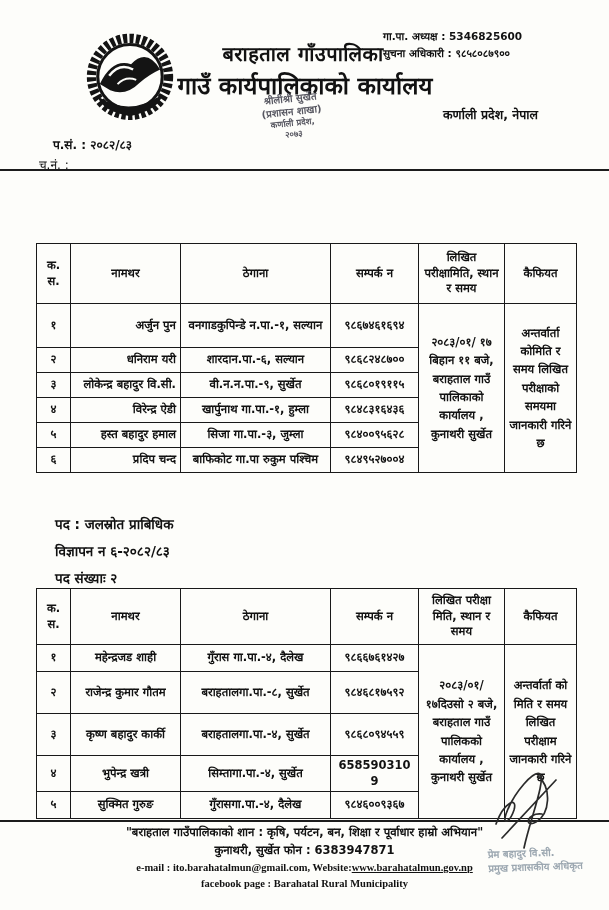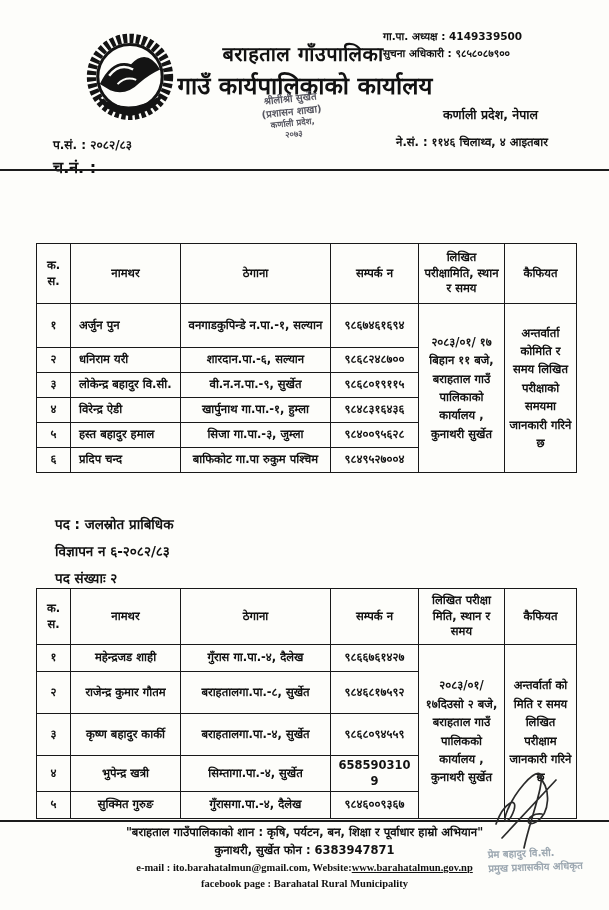--- a/index.html
+++ b/index.html
@@ -7,21 +7,21 @@
   .page{position:relative;width:609px;height:910px;margin:0 auto;background:#fdfdfa;
         font-family:"DejaVu Sans",sans-serif;color:#111;overflow:hidden}
   .abs{position:absolute}
 
   
   .org-title{left:168px;top:40px;width:270px;text-align:center;font-size:20px;font-weight:700;letter-spacing:.5px}
   .office-title{left:140px;top:68px;width:330px;text-align:center;font-size:24px;font-weight:700}
   .contacts{left:383px;top:28px;width:220px;font-size:10.5px;font-weight:700;line-height:1.6}
   .province{left:443px;top:106px;font-size:12.5px;font-weight:700}
   .refno{left:53px;top:136px;font-size:12px;font-weight:700}
-  .chno{left:53px;top:156px;font-size:16px;font-weight:700}
+  .chno{left:39px;top:156px;font-size:12px;font-weight:400}
   .nesan{left:396px;top:134px;font-size:11.5px;font-weight:700}
 
   .stamp{left:222px;top:92px;width:140px;text-align:center;color:#474752;
          font-size:10px;font-weight:700;line-height:1.3;transform:rotate(-6deg);opacity:.9}
   .stamp .sm{font-size:8.5px}
 
   .rule{left:0;width:609px;border-top:2.2px solid #1c1c1c;height:0}
   .rule-top{top:169px}
   .rule-bottom{top:820px}
 
@@ -31,21 +31,21 @@
   .sec2{left:55px;top:517px}
   .section div{margin-bottom:12px}
   .note{left:38px;top:483px;font-size:12px;font-weight:700}
 
   
   table{border-collapse:collapse;table-layout:fixed}
   .t1{left:36px;top:243px;width:540px}
   .t2{left:36px;top:588px;width:540px}
   th,td{border:1.7px solid #191919;font-size:11.5px;font-weight:700;text-align:center;
         vertical-align:middle;padding:2px 4px;line-height:1.35;word-wrap:break-word}
-  .t1 td.name{text-align:left;padding-left:8px}
+  .t1 td.name{text-align:right;padding-left:8px}
   .examcell,.remarkcell{line-height:1.6}
 
   
   .footer{left:0;top:824px;width:609px;text-align:center;line-height:1.55}
   .footer .l1{font-size:11.5px;font-weight:700}
   .footer .l2{font-size:11.5px;font-weight:700}
   .footer .l3,.footer .l4{font-size:10.5px;font-weight:700;font-family:"Liberation Serif","DejaVu Serif",serif}
   .footer a{color:#111;text-decoration:underline}
   .ghost-stamp{left:488px;top:846px;width:120px;color:#97a3ad;font-size:10px;font-weight:700;
                line-height:1.35;transform:rotate(-2deg);opacity:.95;text-align:left}
@@ -65,35 +65,34 @@
       <path d="M30 44 q10 -13 23 -6" fill="none" stroke="#fdfdfa" stroke-width="2.4"></path>
       <path d="M38 52 q8 -8 18 -4" fill="none" stroke="#fdfdfa" stroke-width="1.8"></path>
       <path d="M19 64 Q50 84 81 62 Q79 76 50 83 Q23 78 19 64 Z" fill="#141414"></path>
     </svg>
   </div>
 
   <div class="abs office-title">गाउँ कार्यपालिकाको कार्यालय</div>
   <div class="abs org-title">बराहताल गाँउपालिका</div>
 
   <div class="abs contacts">
-    <div>गा.पा. अध्यक्ष : 4149339500</div>
+    <div>गा.पा. अध्यक्ष : 5346825600</div>
     <div>सुचना अधिकारी : ९८५८०८७९००</div>
   </div>
   <div class="abs province">कर्णाली प्रदेश, नेपाल</div>
 
   <div class="abs stamp">
     <div>श्रीलीश्री सुर्खेत</div>
     <div>(प्रशासन शाखा)</div>
     <div class="sm">कर्णाली प्रदेश,</div>
     <div class="sm">२०७३</div>
   </div>
 
   <div class="abs refno">प.सं. : २०८२/८३</div>
   <div class="abs chno">च.नं. :</div>
-  <div class="abs nesan">ने.सं. : ११४६ चिलाथ्व, ४ आइतबार</div>
 
   <div class="abs rule rule-top"></div>
 
 
   <table class="abs t1">
     <colgroup>
         <col style="width:34px">
         <col style="width:110px">
         <col style="width:150px">
         <col style="width:88px">

